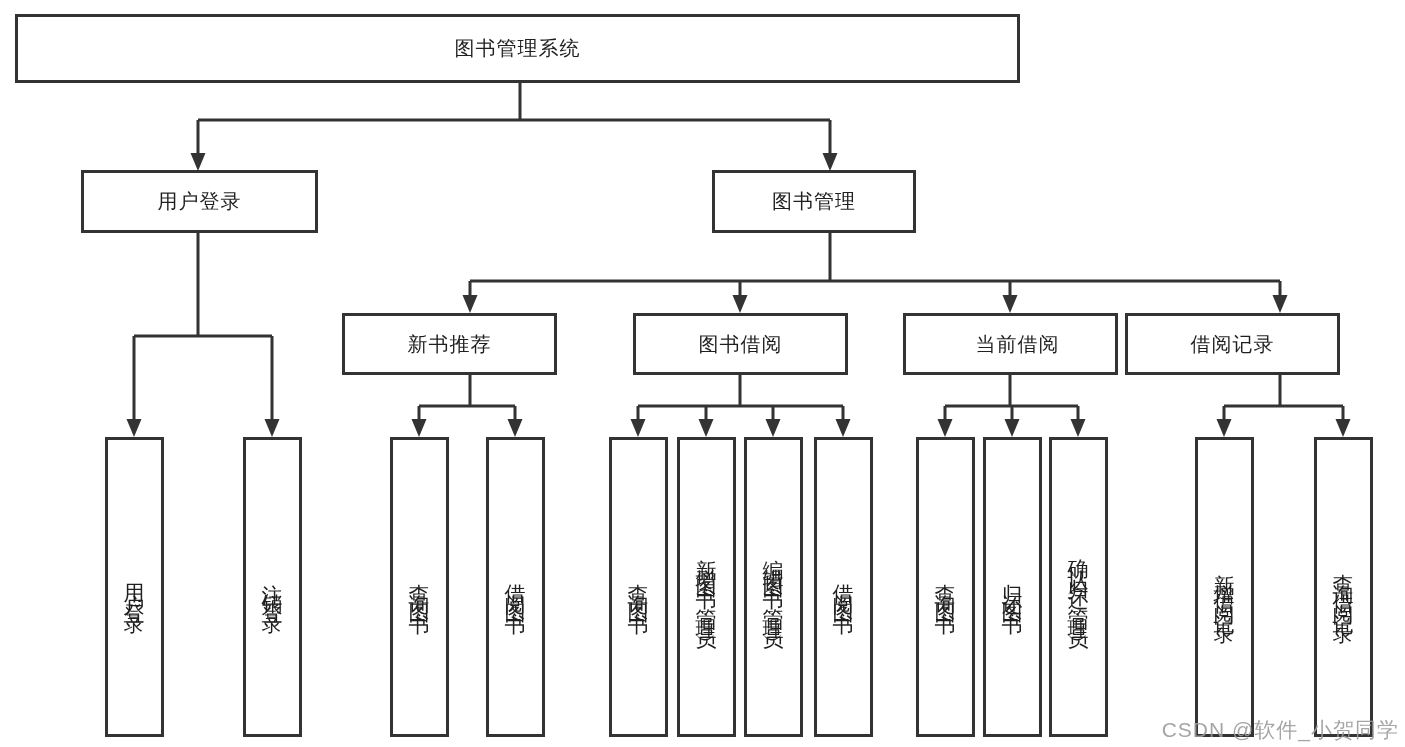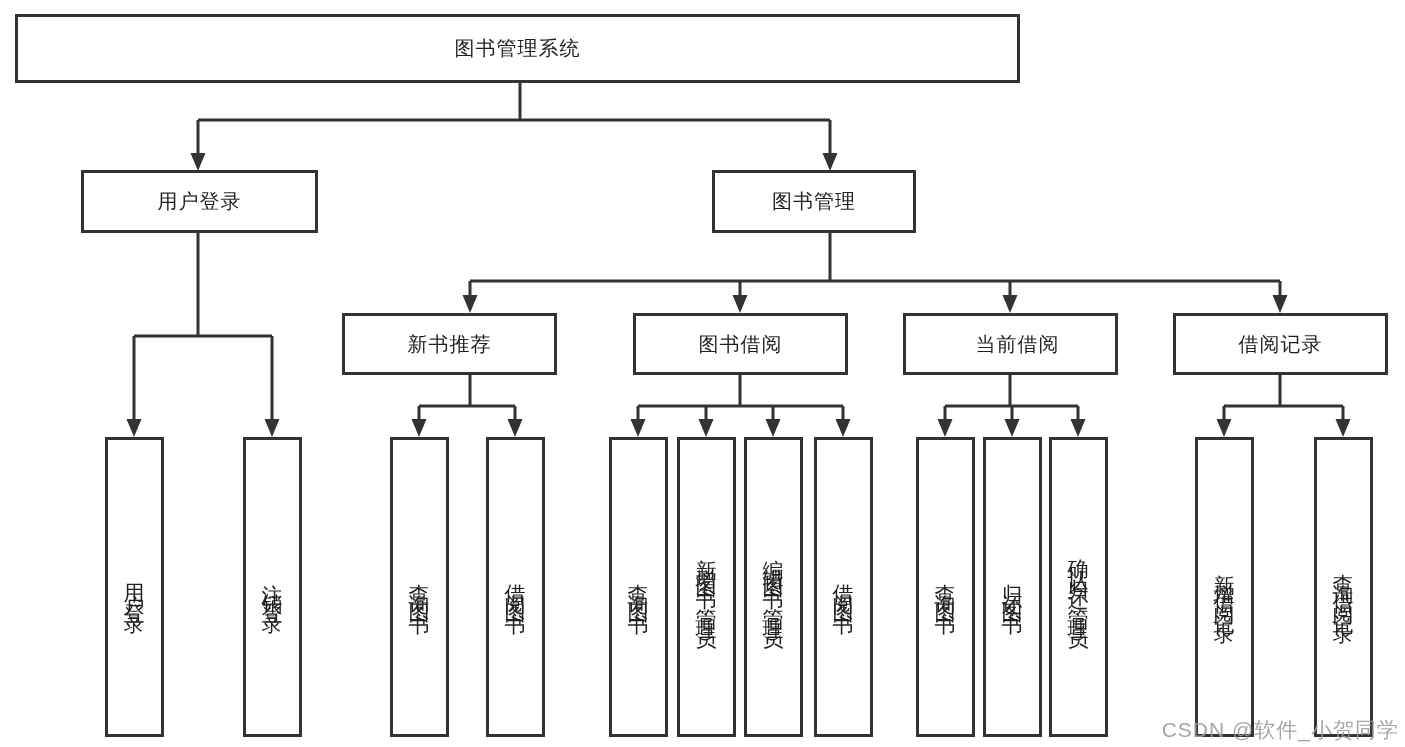--- a/index.html
+++ b/index.html
@@ -39,21 +39,21 @@
   
   .n-root { left: 15px; top: 14px; width: 1005px; height: 69px; }
   
   .n-user-login { left: 81px; top: 170px; width: 237px; height: 63px; }
   .n-book-mgmt { left: 712px; top: 170px; width: 204px; height: 63px; }
   
   .lvl3 { top: 313px; width: 215px; height: 62px; }
   .n-new-book   { left: 342px; }
   .n-book-borrow{ left: 633px; }
   .n-cur-borrow { left: 903px; padding-left: 14px; }
-  .n-records    { left: 1173px; font-family: Liberation Serif, serif; }
+  .n-records    { left: 1125px; font-family: Liberation Serif, serif; }
   
   .leaf { top: 437px; width: 59px; height: 300px; }
   .leaf .label {
     writing-mode: vertical-rl;
     text-orientation: mixed;
     font-size: 21px;
     letter-spacing: 10px;
     line-height: 1;
     white-space: nowrap;
   }

